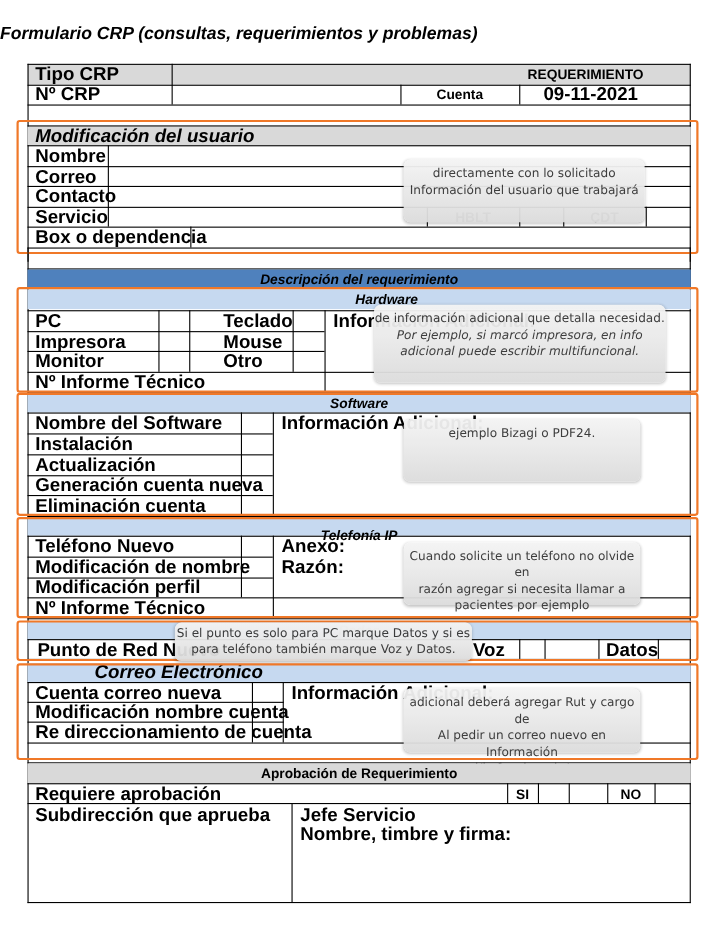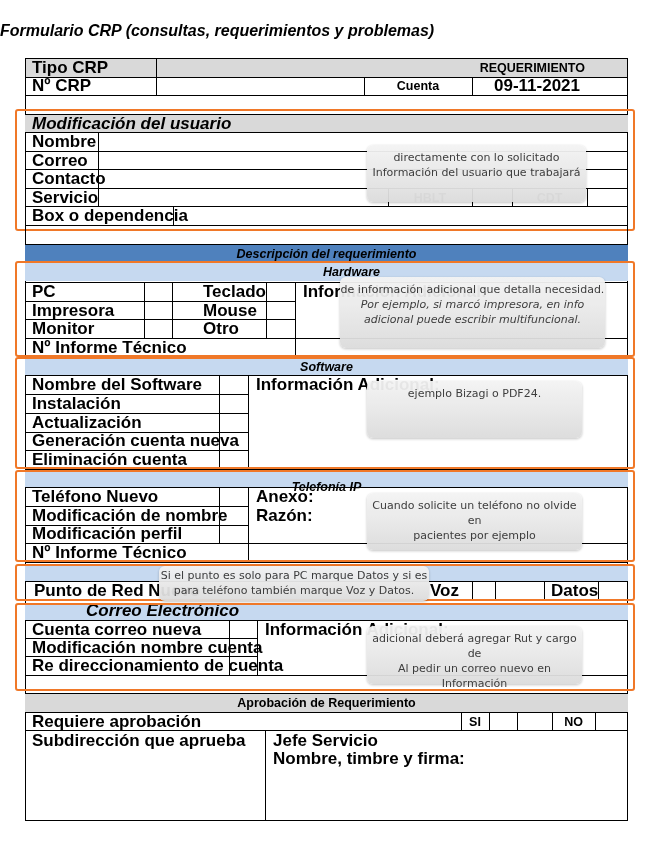--- a/index.html
+++ b/index.html
@@ -167,20 +167,21 @@
   <div class="abs" style="left:220px;top:488px;width:28px;height:17px;"></div>
   <div class="abs" style="left:220px;top:507px;width:28px;height:17px;"></div>
   <div class="abs" style="left:220px;top:526px;width:28px;height:17px;"></div>
   <div class="cell" style="left:256px;top:488px;">Anexo:</div>
   <div class="cell" style="left:256px;top:507px;">Razón:</div>
   <div class="cell" style="left:32px;top:544px;">Nº Informe Técnico</div>
   <div class="abs" style="left:249px;top:544px;width:377px;height:17px;"></div>
   <div class="orange" style="left:15px;top:470px;width:620px;height:92px;"></div>
   <div class="tip" style="left:367px;top:493px;width:215px;height:52px;">
     <span>Cuando solicite un teléfono no olvide en</span>
+      <span>razón agregar si necesita llamar a</span>
       <span>pacientes por ejemplo</span>
   </div>
 </div>
 
 <div>
   <div class="lblue" style="left:25px;top:565px;width:603px;height:16px;"></div>
   <div class="hdr it" style="left:25px;top:564px;width:603px;color:#9aa;">Redes</div>
   <div class="hl" style="left:25px;top:581px;width:603px;"></div>
   <div class="hl" style="left:25px;top:599px;width:603px;"></div>
   <div class="vl" style="left:472px;top:581px;height:18px;"></div>

